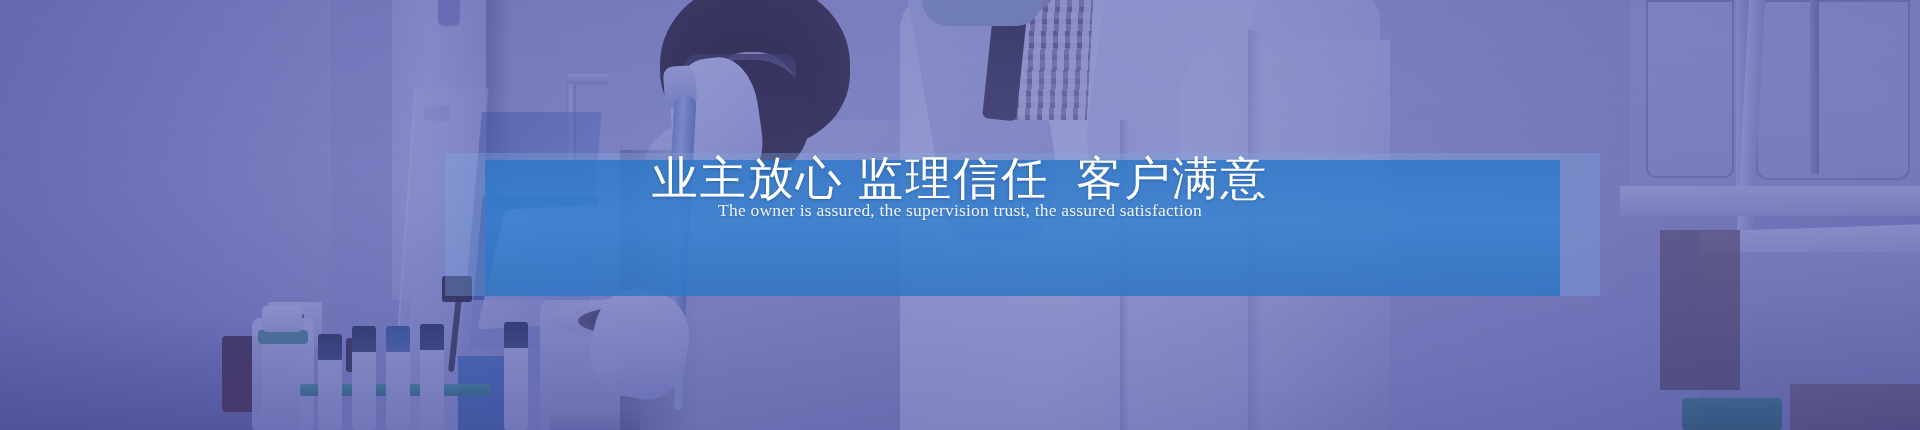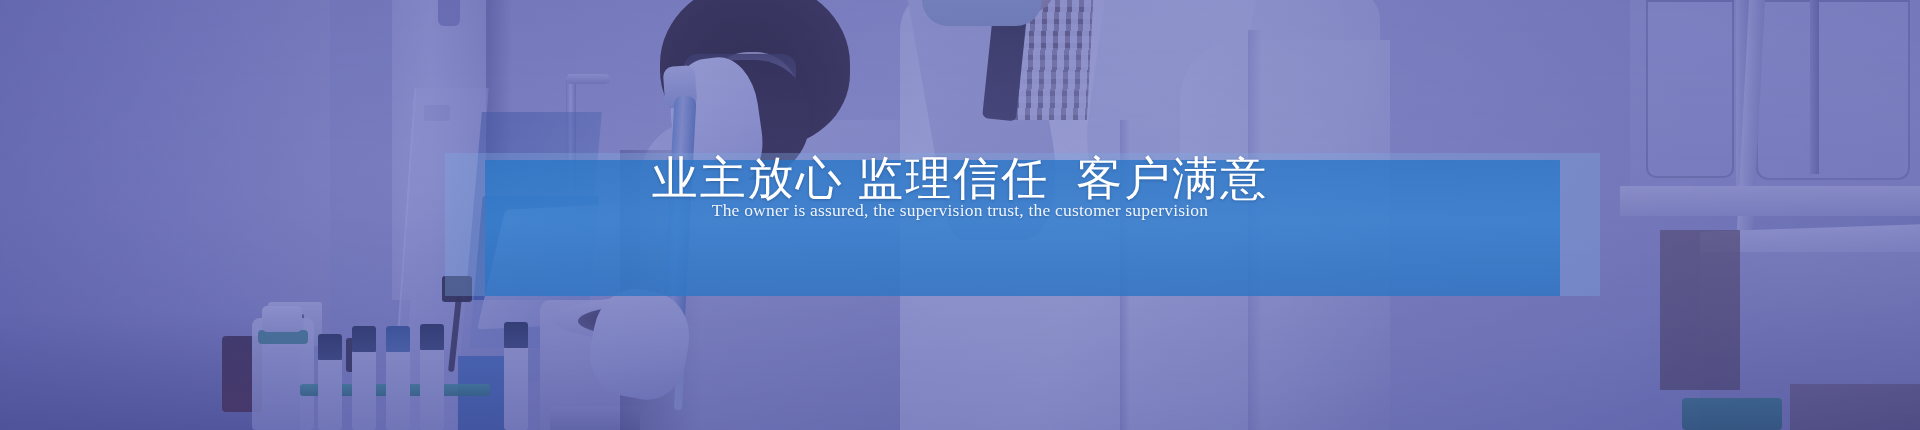--- a/index.html
+++ b/index.html
@@ -617,15 +617,15 @@
   </div>
 
   <div class="grade"></div>
   <div class="tint"></div>
 
   <div class="band-outer"></div>
   <div class="band-inner"></div>
 
   <div class="headline">业主放心 监理信任  客户满意</div>
 
-  <div class="subline">The owner is assured, the supervision trust, the customer supervision</div>
+  <div class="subline">The owner is assured, the supervision trust, the assured satisfaction</div>
 
 </div>
 
 </body></html>

